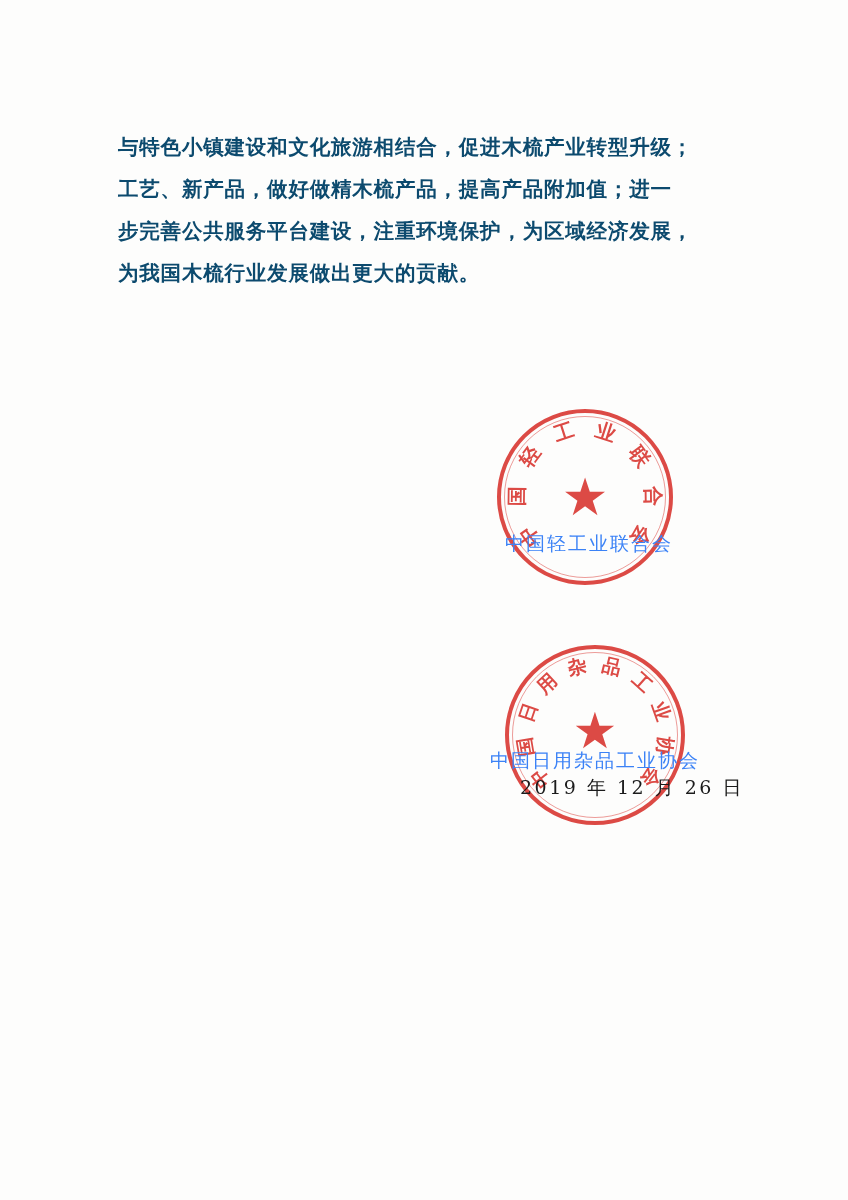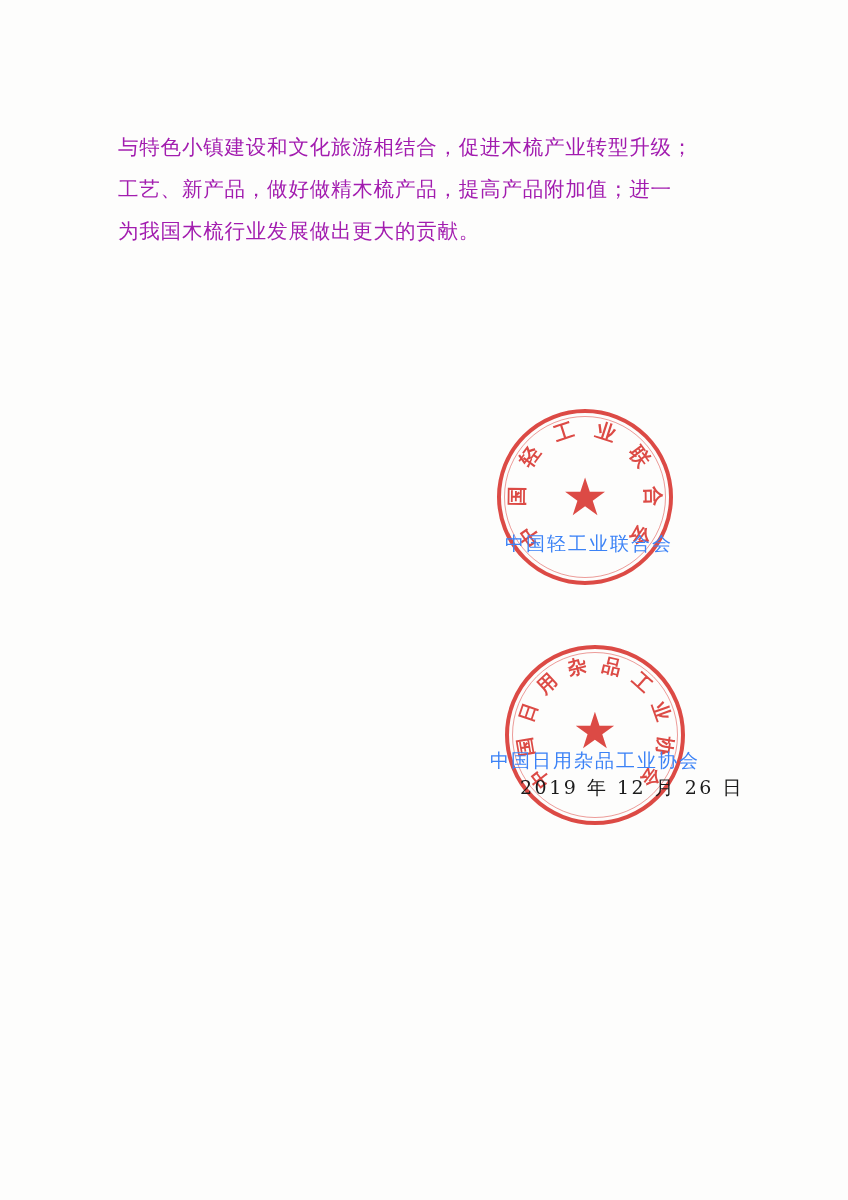--- a/index.html
+++ b/index.html
@@ -26,24 +26,24 @@
   .doc-body {
     position: absolute;
     left: 118px;
     top: 126px;
     width: 620px;
   }
   .doc-line {
     font-size: 20.5px;
     line-height: 42px;
     letter-spacing: 0.8px;
-    color: #a21caf;
+    color: #0c4a6e;
     white-space: nowrap;
     font-family: "DejaVu Sans", "Liberation Sans", sans-serif;
-    font-weight: 400;
+    font-weight: 700;
   }
 
   
   .sig-block {
     position: absolute;
     font-family: "DejaVu Sans", "Liberation Sans", sans-serif;
     font-size: 19px;
     letter-spacing: 2px;
     color: #3b82f6;
     white-space: nowrap;
@@ -123,20 +123,21 @@
   #stamp-daily .stamp-star { font-size: 50px; margin-top:-4px; }
 </style>
 </head>
 <body>
 
 <div class="page">
 
   <div class="doc-body">
     <div class="doc-line">与特色小镇建设和文化旅游相结合，促进木梳产业转型升级；</div>
     <div class="doc-line">工艺、新产品，做好做精木梳产品，提高产品附加值；进一</div>
+    <div class="doc-line">步完善公共服务平台建设，注重环境保护，为区域经济发展，</div>
     <div class="doc-line">为我国木梳行业发展做出更大的贡献。</div>
   </div>
 
   <div class="stamp" id="stamp-cnlight">
     <div class="stamp-ring"></div>
     <div class="stamp-ring inner"></div>
     <div class="stamp-text">
         <span style="font-size: 20px; color: rgb(216, 50, 44); transform: rotate(-125deg) translate(0px, -68px) translate(-50%, -50%) rotate(0deg);">中</span>
         <span style="font-size: 20px; color: rgb(216, 50, 44); transform: rotate(-89.2857deg) translate(0px, -68px) translate(-50%, -50%) rotate(0deg);">国</span>
         <span style="font-size: 20px; color: rgb(216, 50, 44); transform: rotate(-53.5714deg) translate(0px, -68px) translate(-50%, -50%) rotate(0deg);">轻</span>

